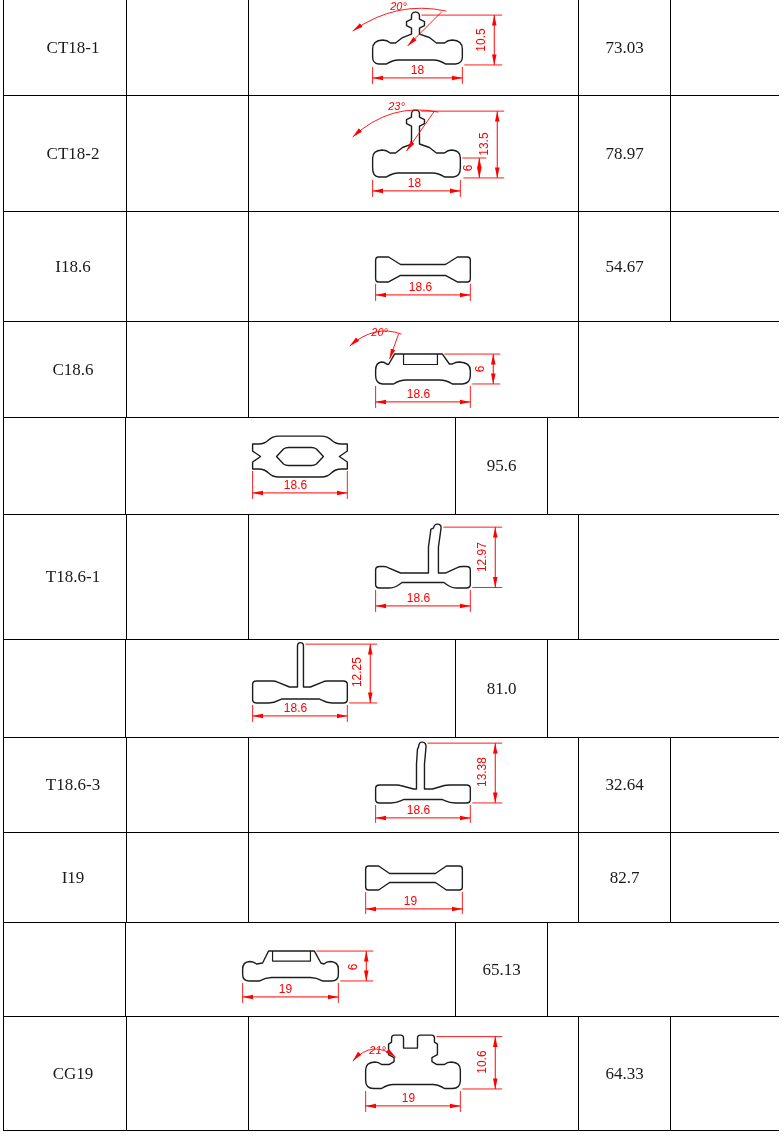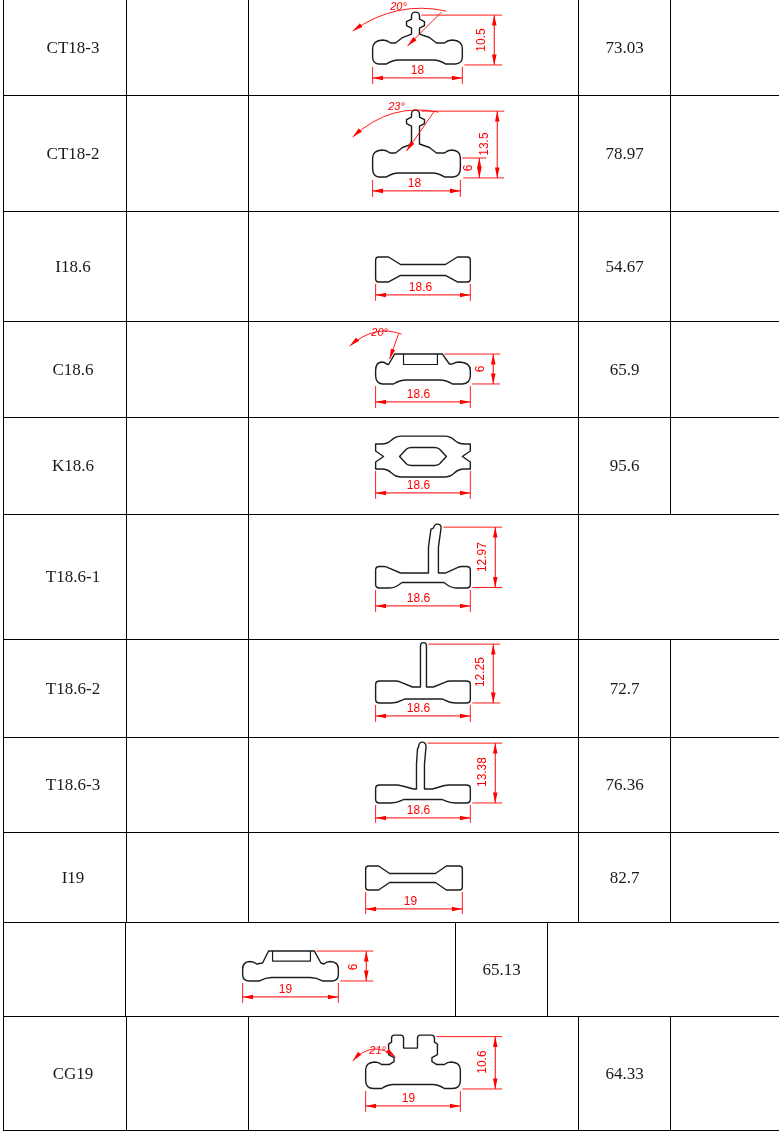--- a/index.html
+++ b/index.html
@@ -33,21 +33,21 @@
     <marker id="arr" markerUnits="userSpaceOnUse" markerWidth="12" markerHeight="7" refX="10.5" refY="3" orient="auto-start-reverse">
       <path d="M0,0.7 L10.5,3 L0,5.3 Z" fill="#ff0000"></path>
     </marker>
   </defs>
 </svg>
 
 <div id="proftable">
 
   <div class="trow" style="height:96px">
     <div class="cell c-model">
-          <span class="model-label">CT18-3</span>
+          <span class="model-label">CT18-1</span>
         </div>
     <div class="cell c-spec"></div>
     <div class="cell c-draw">
       <svg width="330" height="96" viewBox="0 0 330 96">
         <path class="pf" d="M163,16 Q163,12 167,12 Q171,12 171,16 L171,19 L176,21.5 L176,25.5 L171,28 L171,34 L181,37.5 L188,43 L196,43 Q199.5,40 204,40 Q214,40.5 214,49 L214,57 Q214,63.5 207,64 L197,64 Q191,60 185,60 L150,60 Q144,60 138,64 L130,64 Q124,63.5 124,57 L124,49 Q124,40.5 134,40 Q138.5,40 142,43 L147,43 L154,37.5 L163,34 L163,28 L158,25.5 L158,21.5 L163,19 Z"></path>
         <path class="xl" d="M173,15 L254,15"></path>
             <path class="xl" d="M216,65 L254,65"></path>
         <path class="dl" d="M246,15 L246,65" marker-start="url(#arr)" marker-end="url(#arr)"></path>
         <text class="dt" text-anchor="middle" x="237" y="40" transform="rotate(-90 237 40)">10.5</text>
         <path class="xl" d="M124,67 L124,84"></path>
@@ -130,30 +130,24 @@
         <text class="dt" text-anchor="middle" x="236" y="47" transform="rotate(-90 236 47)">6</text>
         <path class="xl" d="M127,64 L127,86"></path>
             <path class="xl" d="M222,64 L222,86"></path>
         <path class="dl" d="M127,80 L222,80" marker-start="url(#arr)" marker-end="url(#arr)"></path>
         <text class="dt" text-anchor="middle" x="170" y="76">18.6</text>
         <path class="xl" d="M101,24 Q126,2 153,12" marker-start="url(#arr)"></path>
         <path class="xl" d="M150,12 L141,37" marker-end="url(#arr)"></path>
         <text class="dts" text-anchor="middle" x="131" y="14" font-style="italic">20°</text>
       </svg>
     </div>
-    <div class="cell c-val">
-          <span class="value-label">65.9</span>
-        </div>
     <div class="cell c-note"></div>
   </div>
 
   <div class="trow" style="height:97px">
-    <div class="cell c-model">
-          <span class="model-label">K18.6</span>
-        </div>
     <div class="cell c-spec"></div>
     <div class="cell c-draw">
       <svg width="330" height="97" viewBox="0 0 330 97">
         <path class="pf" d="M127,26 L133,26 Q139,26 143,22 Q147,18 153,18 L196,18 Q202,18 206,22 Q210,26 216,26 L222,26 L222,33 L214,38.5 L222,44 L222,51 L216,51 Q210,51 206,55 Q202,59 196,59 L153,59 Q147,59 143,55 Q139,51 133,51 L127,51 L127,44 L135,38.5 L127,33 Z"></path>
         <path class="pf" d="M151,38.5 L158,31 Q160,29.5 163,29.5 L186,29.5 Q189,29.5 191,31 L198,38.5 L191,46 Q189,47.5 186,47.5 L163,47.5 Q160,47.5 158,46 Z"></path>
         <path class="xl" d="M127,53 L127,81"></path>
             <path class="xl" d="M222,53 L222,81"></path>
         <path class="dl" d="M127,75 L222,75" marker-start="url(#arr)" marker-end="url(#arr)"></path>
         <text class="dt" text-anchor="middle" x="170" y="71">18.6</text>
       </svg>
@@ -179,39 +173,36 @@
         <path class="xl" d="M127,75 L127,97"></path>
             <path class="xl" d="M222,75 L222,97"></path>
         <path class="dl" d="M127,91 L222,91" marker-start="url(#arr)" marker-end="url(#arr)"></path>
         <text class="dt" text-anchor="middle" x="170" y="87">18.6</text>
       </svg>
     </div>
     <div class="cell c-note"></div>
   </div>
 
   <div class="trow" style="height:98px">
-    <div class="cell c-model">
-          <span class="model-label">T18.6-2</span>
-        </div>
     <div class="cell c-spec"></div>
     <div class="cell c-draw">
       <svg width="330" height="98" viewBox="0 0 330 98">
         <path class="pf" d="M172,6 Q172,2.5 175,2.5 Q178,2.5 178,6 L178,47 L185,47 L197,42 Q199,41 202,41 L218,41 Q222,41 222,44.5 L222,59.5 Q222,63 218,63 L207,63 Q201,63 197,60.5 L193.5,59 L156.5,59 L153,60.5 Q149,63 143,63 L131,63 Q127,63 127,59.5 L127,44.5 Q127,41 131,41 L147,41 Q150,41 152,42 L164,47 L172,47 Z"></path>
         <path class="xl" d="M180,4 L252,4"></path>
             <path class="xl" d="M224,63 L252,63"></path>
         <path class="dl" d="M245,4 L245,63" marker-start="url(#arr)" marker-end="url(#arr)"></path>
         <text class="dt" text-anchor="middle" x="236" y="32" transform="rotate(-90 236 32)">12.25</text>
         <path class="xl" d="M127,65 L127,82"></path>
             <path class="xl" d="M222,65 L222,82"></path>
         <path class="dl" d="M127,76 L222,76" marker-start="url(#arr)" marker-end="url(#arr)"></path>
         <text class="dt" text-anchor="middle" x="170" y="72">18.6</text>
       </svg>
     </div>
     <div class="cell c-val">
-          <span class="value-label">72.7</span>
+          <span class="value-label">81.0</span>
         </div>
     <div class="cell c-note"></div>
   </div>
 
   <div class="trow" style="height:95px">
     <div class="cell c-model">
           <span class="model-label">T18.6-3</span>
         </div>
     <div class="cell c-spec"></div>
     <div class="cell c-draw">
@@ -221,21 +212,21 @@
             <path class="xl" d="M224,65 L254,65"></path>
         <path class="dl" d="M247,5 L247,65" marker-start="url(#arr)" marker-end="url(#arr)"></path>
         <text class="dt" text-anchor="middle" x="238" y="34" transform="rotate(-90 238 34)">13.38</text>
         <path class="xl" d="M127,67 L127,85"></path>
             <path class="xl" d="M222,67 L222,85"></path>
         <path class="dl" d="M127,80 L222,80" marker-start="url(#arr)" marker-end="url(#arr)"></path>
         <text class="dt" text-anchor="middle" x="170" y="76">18.6</text>
       </svg>
     </div>
     <div class="cell c-val">
-          <span class="value-label">76.36</span>
+          <span class="value-label">32.64</span>
         </div>
     <div class="cell c-note"></div>
   </div>
 
   <div class="trow" style="height:90px">
     <div class="cell c-model">
           <span class="model-label">I19</span>
         </div>
     <div class="cell c-spec"></div>
     <div class="cell c-draw">

